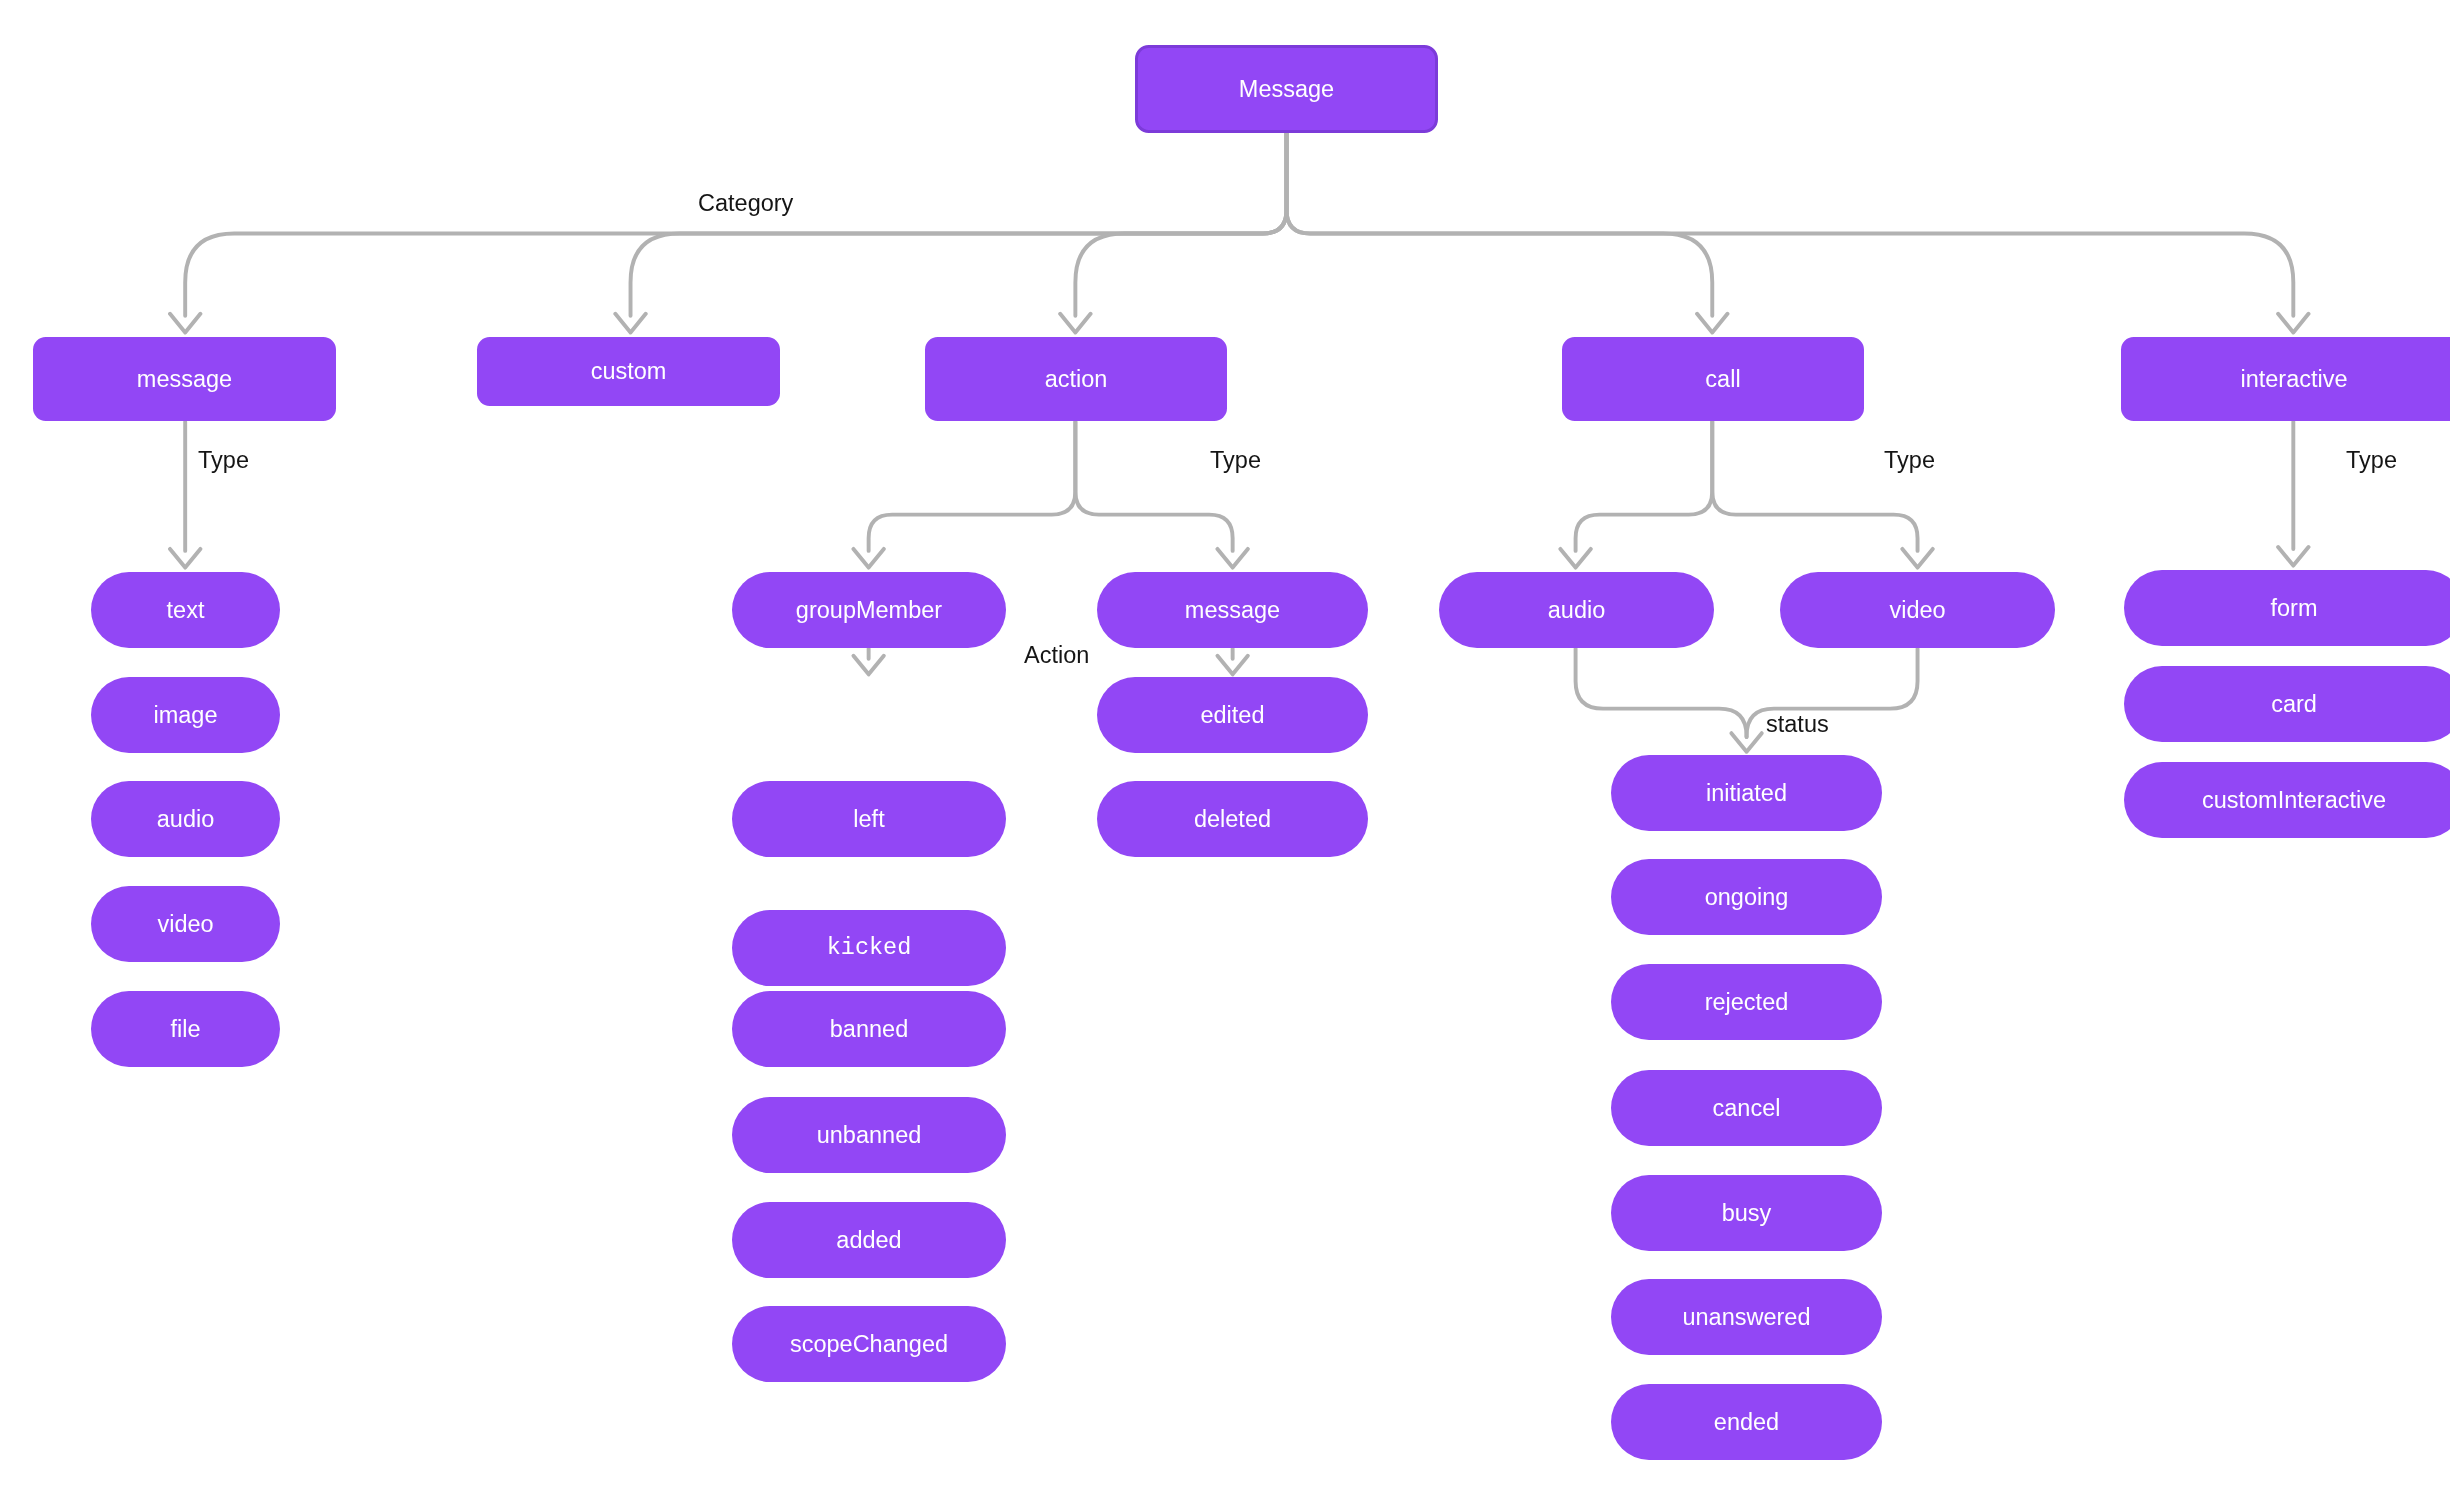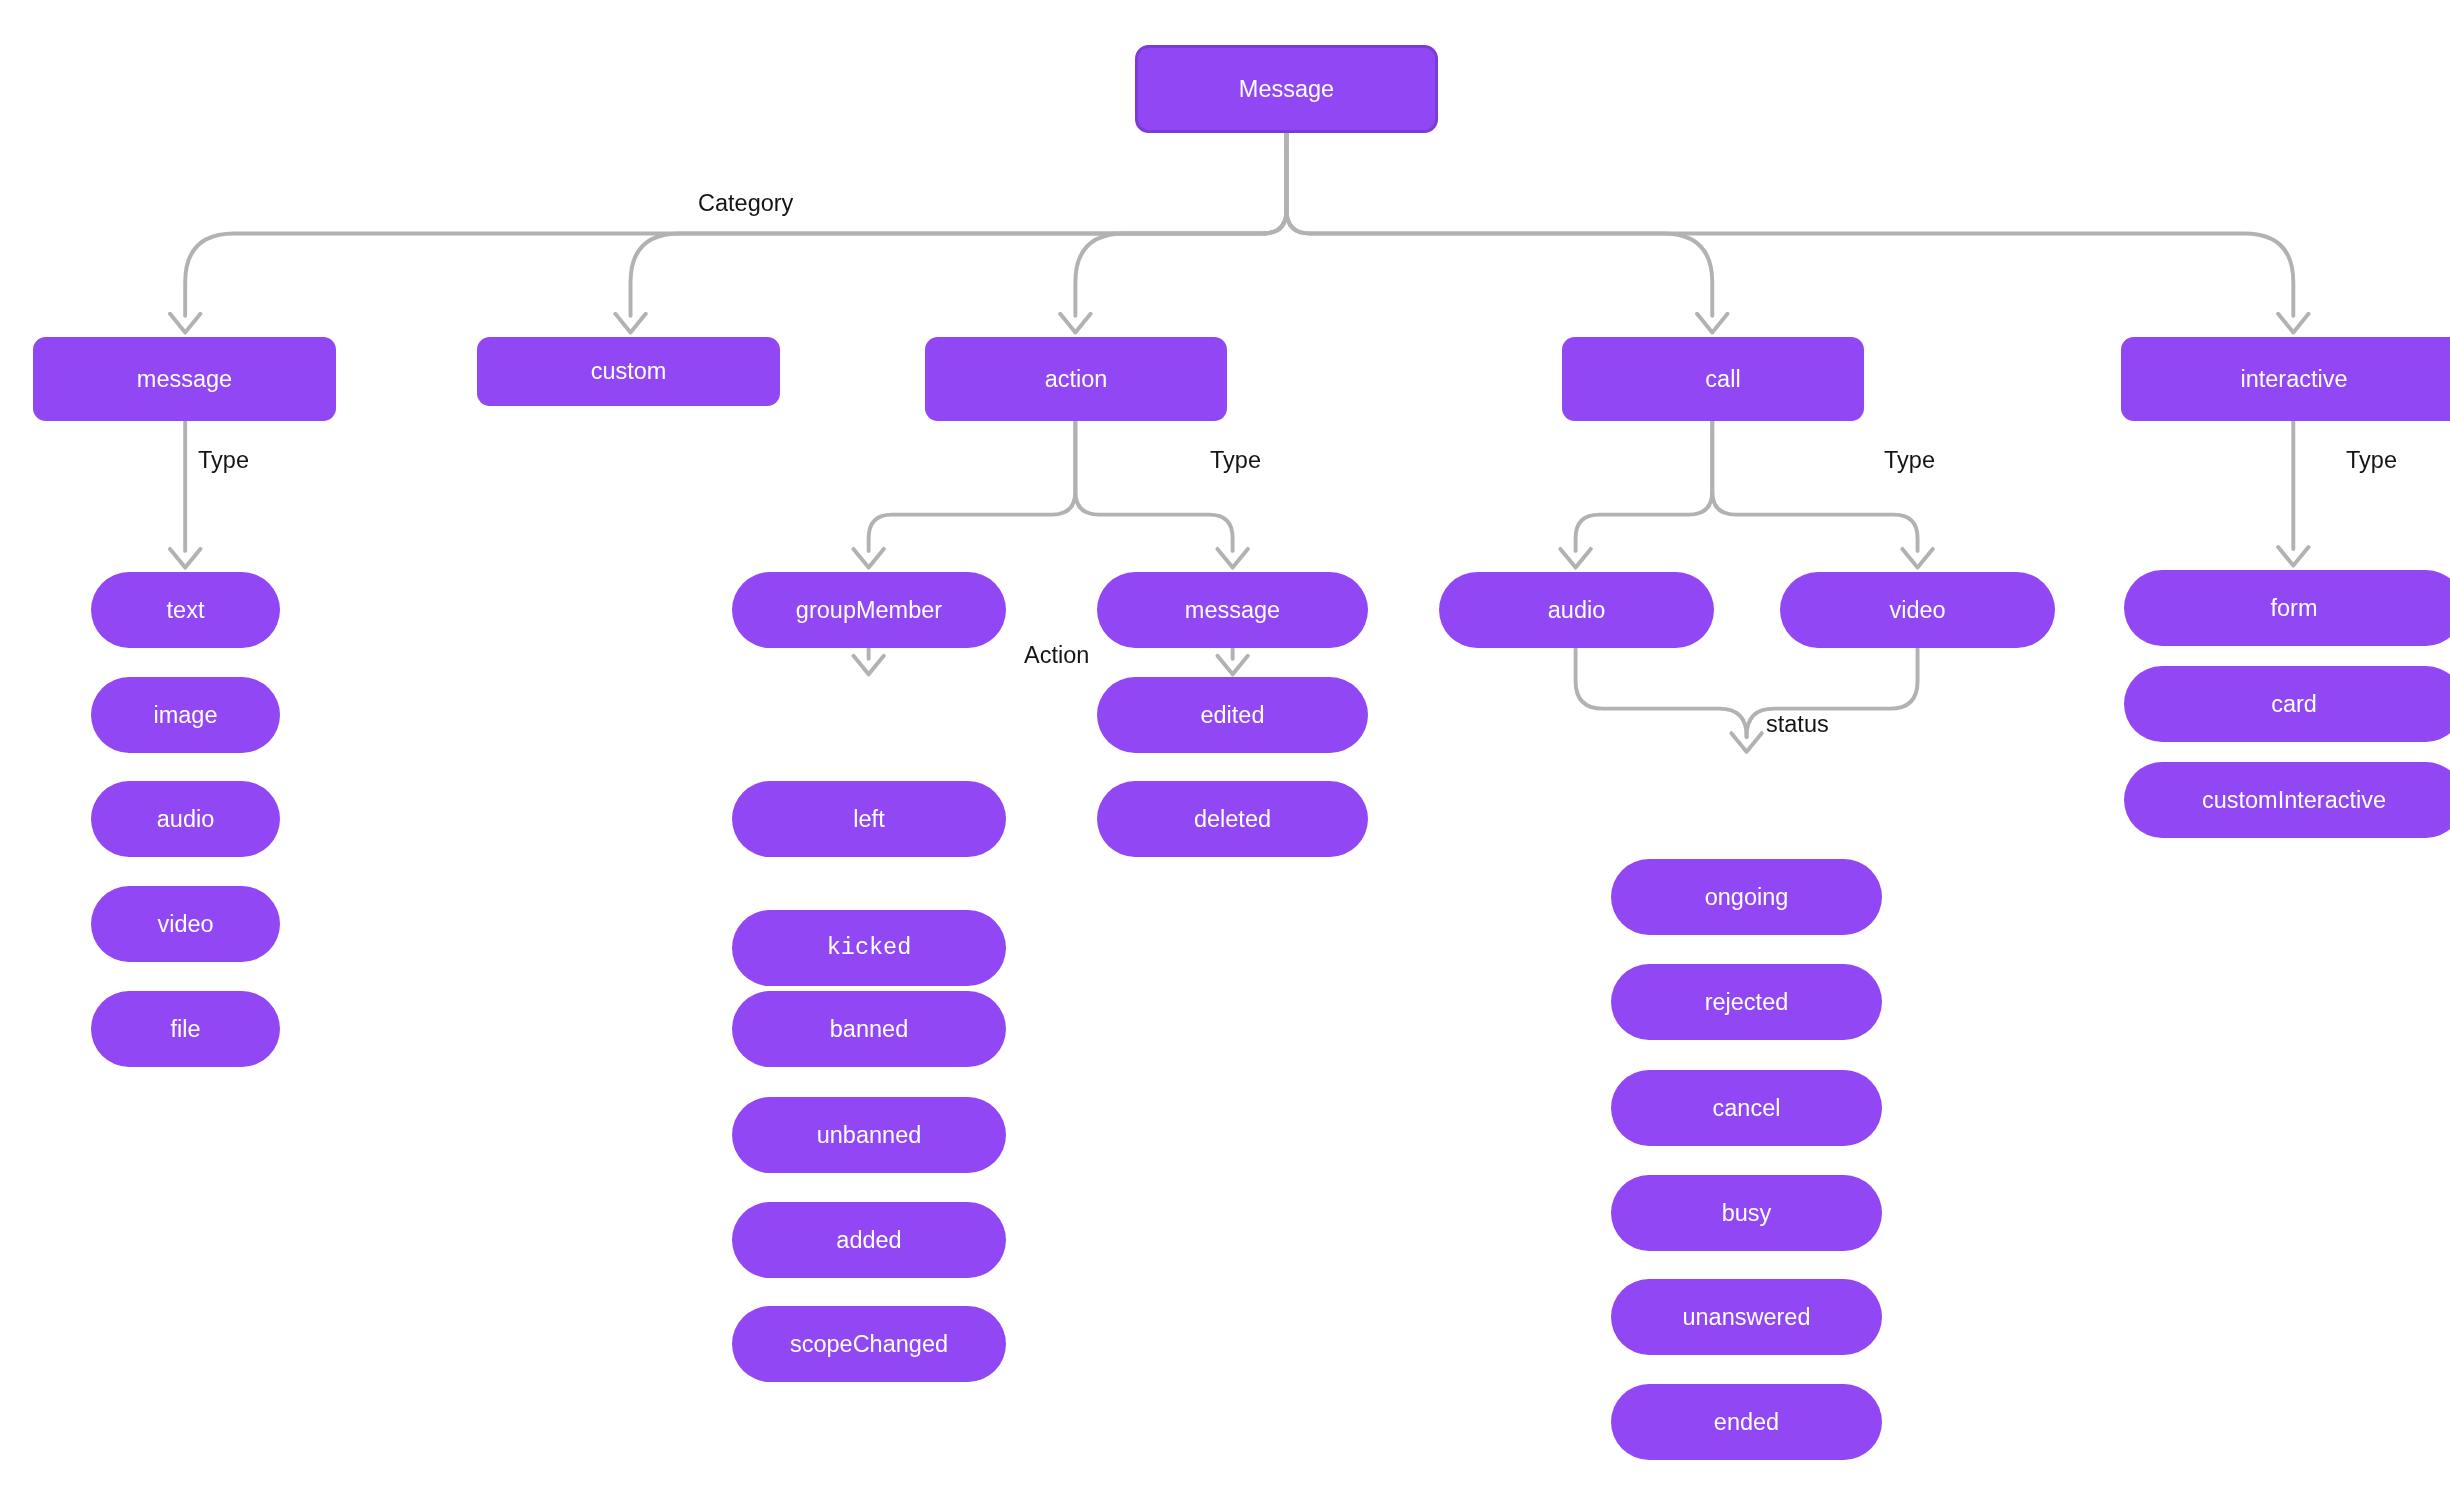--- a/index.html
+++ b/index.html
@@ -82,20 +82,21 @@
   <div class="node pill" style="left:732px;top:1097px;width:274px;height:76px;">unbanned</div>
   <div class="node pill" style="left:732px;top:1202px;width:274px;height:76px;">added</div>
   <div class="node pill" style="left:732px;top:1306px;width:274px;height:76px;">scopeChanged</div>
 
   <div class="node pill" style="left:1097px;top:677px;width:271px;height:76px;">edited</div>
   <div class="node pill" style="left:1097px;top:781px;width:271px;height:76px;">deleted</div>
 
   <div class="node pill" style="left:1439px;top:572px;width:275px;height:76px;">audio</div>
   <div class="node pill" style="left:1780px;top:572px;width:275px;height:76px;">video</div>
 
+  <div class="node pill" style="left:1611px;top:755px;width:271px;height:76px;">initiated</div>
   <div class="node pill" style="left:1611px;top:859px;width:271px;height:76px;">ongoing</div>
   <div class="node pill" style="left:1611px;top:964px;width:271px;height:76px;">rejected</div>
   <div class="node pill" style="left:1611px;top:1070px;width:271px;height:76px;">cancel</div>
   <div class="node pill" style="left:1611px;top:1175px;width:271px;height:76px;">busy</div>
   <div class="node pill" style="left:1611px;top:1279px;width:271px;height:76px;">unanswered</div>
   <div class="node pill" style="left:1611px;top:1384px;width:271px;height:76px;">ended</div>
 
   <div class="node pill" style="left:2124px;top:570px;width:340px;height:76px;">form</div>
   <div class="node pill" style="left:2124px;top:666px;width:340px;height:76px;">card</div>
   <div class="node pill" style="left:2124px;top:762px;width:340px;height:76px;">customInteractive</div>

